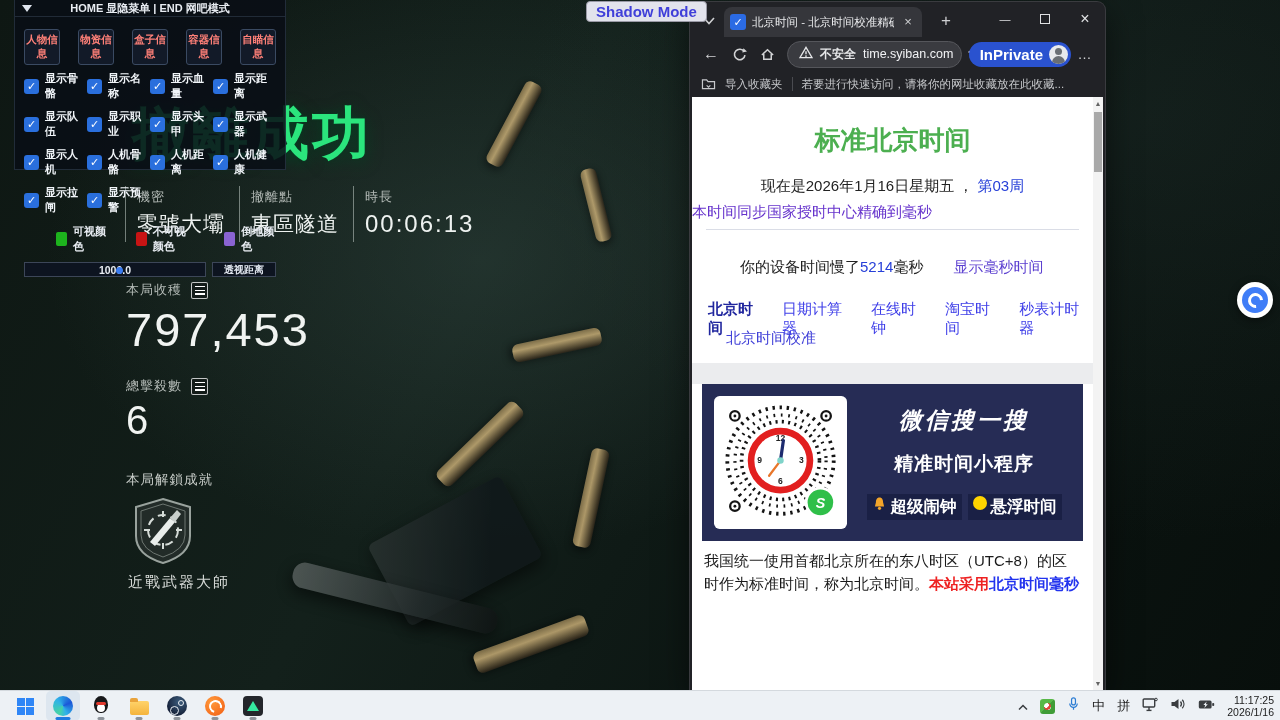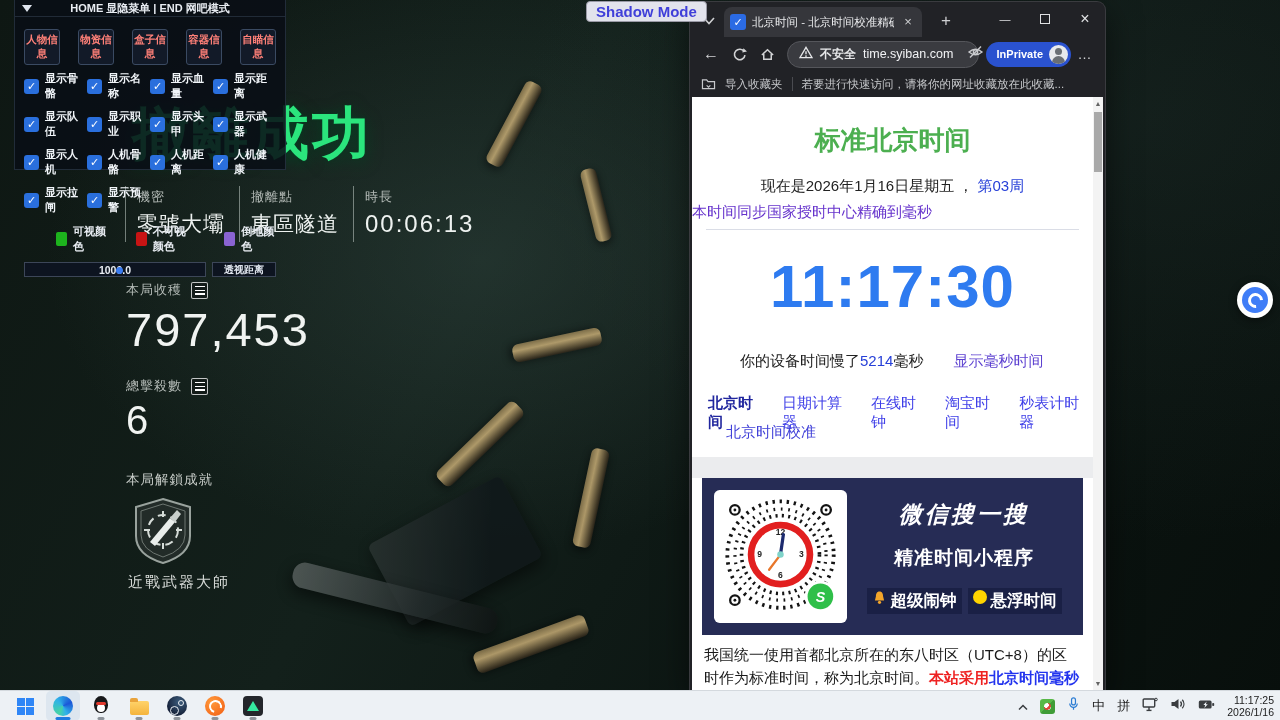--- a/index.html
+++ b/index.html
@@ -87,21 +87,21 @@
   .addrbar { height:34px; display:flex; align-items:center; padding:0 8px; gap:2px; }
   .navbtn { width:26px; height:26px; display:flex; align-items:center; justify-content:center; color:#d2d3d5; font-size:16px; }
   .navbtn.back::before { content:"←"; }
   .urlpill { flex:1; height:27px; background:#3a3b40; border:1px solid #55565b; border-radius:14px;
     display:flex; align-items:center; gap:7px; padding:0 11px; margin:0 5px; min-width:0; }
   .sec-label { font-size:12px; font-weight:bold; color:#e6e7e9; white-space:nowrap; }
   .host { font-size:12.5px; color:#f2f3f5; white-space:nowrap; }
   .pill-spacer { flex:1; }
   .inprivate { height:25px; background:#2a52cf; border-radius:13px; display:flex; align-items:center;
     gap:6px; padding:0 3px 0 11px; }
-  .inprivate-label { color:#fff; font-size:11px; font-weight:bold; }
+  .inprivate-label { color:#fff; font-size:15px; font-weight:bold; }
   .avatar { width:19px; height:19px; border-radius:50%; background:#e8eaed; position:relative; overflow:hidden; }
   .avatar::before { content:""; position:absolute; left:6px; top:3px; width:7px; height:7px; border-radius:50%; background:#6a6f75; }
   .avatar::after  { content:""; position:absolute; left:3px; top:11px; width:13px; height:9px; border-radius:7px 7px 0 0; background:#6a6f75; }
   .dots { width:24px; text-align:center; color:#d2d3d5; font-size:14px; letter-spacing:1px; }
   .dots::before { content:"…"; }
   .bookmarksbar { height:26px; display:flex; align-items:center; gap:9px; padding:0 11px;
     font-size:11.5px; color:#c6c8cb; }
   .bm-divider { width:1px; height:14px; background:#4a4b50; }
   
   .content { position:absolute; left:2px; top:95px; width:401px; height:593px; background:#fff; overflow:hidden; }
@@ -425,21 +425,20 @@
       <div class="spacer26"></div>
       <div class="pg-title">标准北京时间</div>
       <div class="spacer24"></div>
       <div class="pg-date">
         <span>现在是2026年1月16日星期五 ，</span>
         <a class="lnk-week" href="#" style="text-decoration:none;">第03周</a>
       </div>
       <div class="spacer6"></div>
       <div class="pg-sync">本时间同步国家授时中心精确到毫秒</div>
       <hr class="pg-hr">
-      <div class="pg-clock">11:17:30</div>
       <div class="pg-offset">
         <span>你的设备时间慢了</span><span class="lnk-blue">5214</span><span>毫秒</span>
         <a class="lnk-showms" href="#" style="text-decoration:none;">显示毫秒时间</a>
       </div>
       <div class="pg-nav">
         <a href="#" class="nav-current">北京时间</a>
         <a href="#" class="nav-link">日期计算器</a>
         <a href="#" class="nav-link">在线时钟</a>
         <a href="#" class="nav-link">淘宝时间</a>
         <a href="#" class="nav-link">秒表计时器</a>

